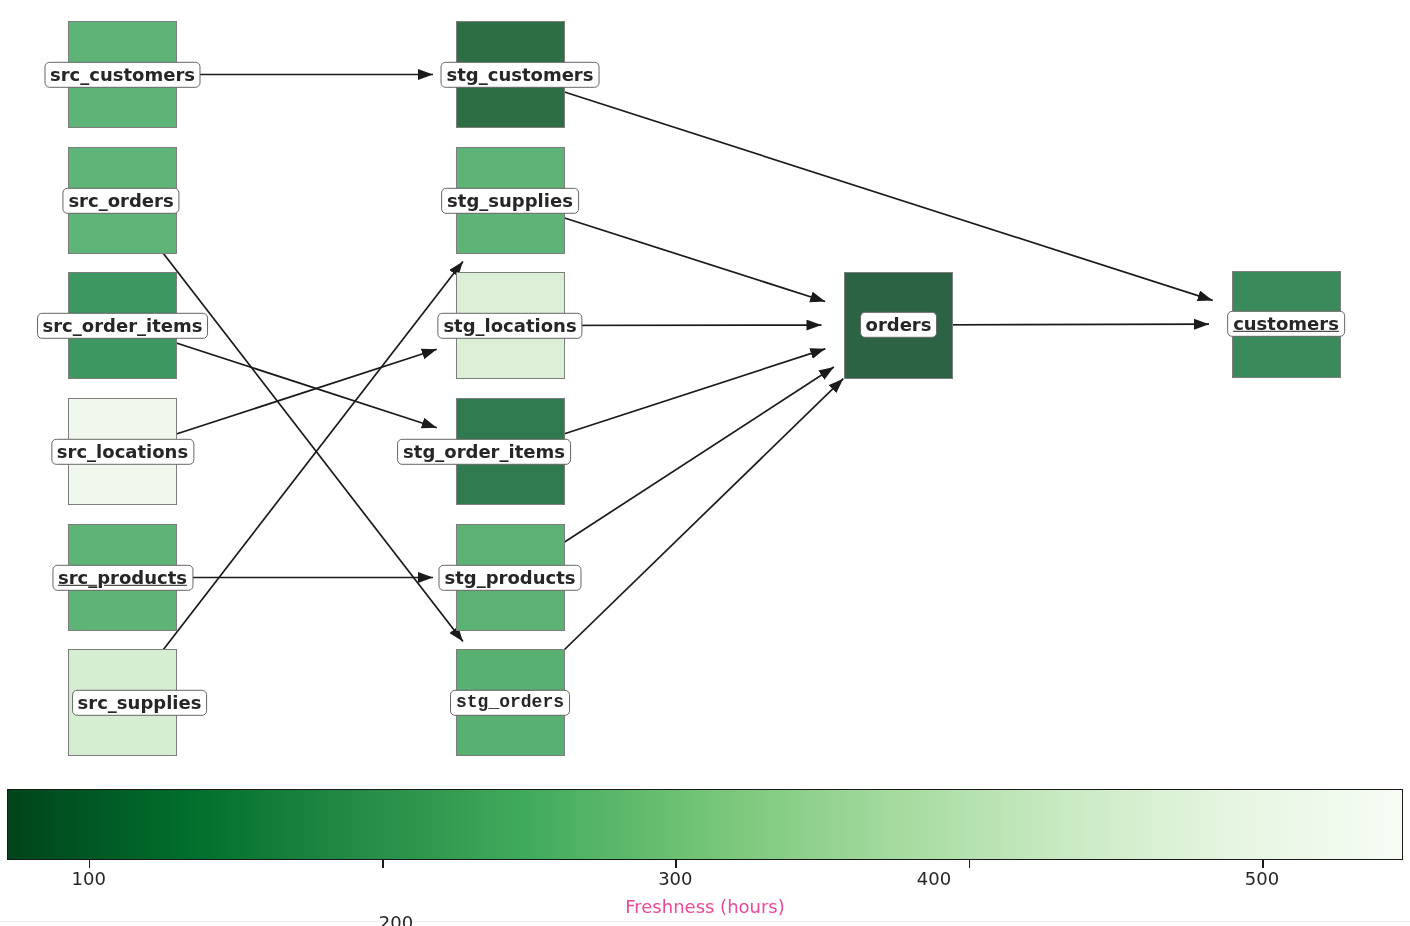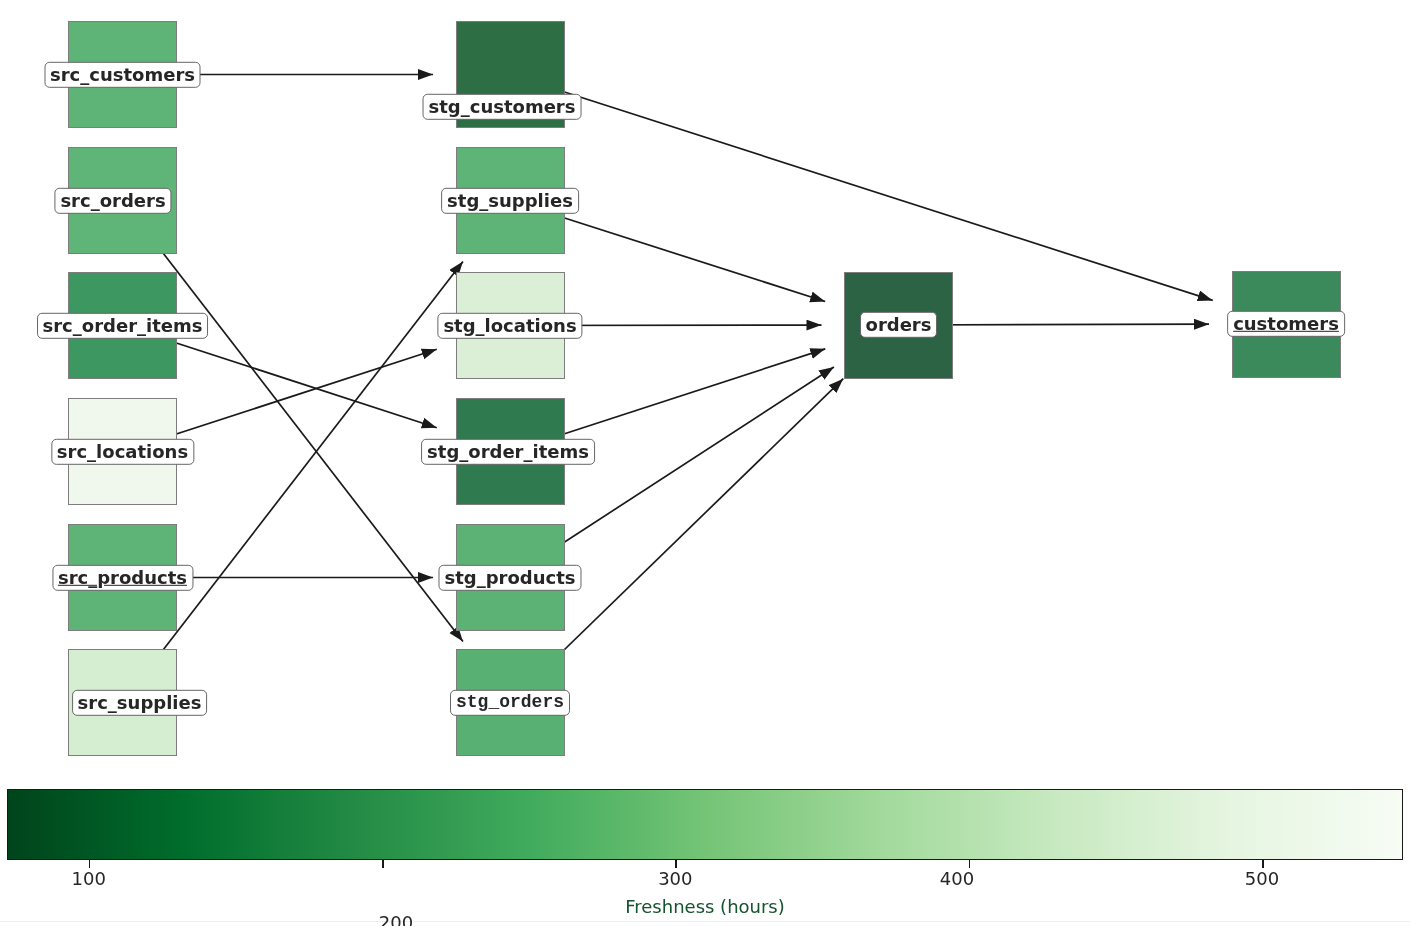--- a/index.html
+++ b/index.html
@@ -58,21 +58,21 @@
     font-size: 18px;
     color: #262626;
     z-index: 2;
   }
   .cb-label {
     position: absolute;
     left: 7px; top: 896px;
     width: 1396px;
     text-align: center;
     font-size: 18px;
-    color: #14532d;
+    color: #ec4899;
     z-index: 2;
   }
   .bottom-rule {
     position: absolute;
     left: 0; top: 921px;
     width: 1410px; height: 1px;
     background: #ededed;
     z-index: 1;
   }
 </style>
@@ -111,42 +111,42 @@
       <div class="node" style="left: 455.5px; top: 147px; width: 109px; height: 107px; background: rgb(94, 179, 119);"></div>
       <div class="node" style="left: 455.5px; top: 272px; width: 109px; height: 107px; background: rgb(218, 239, 213);"></div>
       <div class="node" style="left: 455.5px; top: 398px; width: 109px; height: 107px; background: rgb(47, 122, 78);"></div>
       <div class="node" style="left: 455.5px; top: 524px; width: 109px; height: 107px; background: rgb(92, 178, 117);"></div>
       <div class="node" style="left: 455.5px; top: 649px; width: 109px; height: 107px; background: rgb(88, 176, 114);"></div>
       <div class="node" style="left: 844px; top: 271.5px; width: 109px; height: 107px; background: rgb(44, 99, 69);"></div>
       <div class="node" style="left: 1231.5px; top: 270.5px; width: 109px; height: 107px; background: rgb(59, 138, 91);"></div>
     </div>
   <div id="labels">
       <div class="node-label" style="left: 122.5px; top: 74.5px;">src_customers</div>
-      <div class="node-label" style="left: 113px; top: 200.5px;">src_orders</div>
+      <div class="node-label" style="left: 121px; top: 200.5px;">src_orders</div>
       <div class="node-label" style="left: 122.5px; top: 325.5px;">src_order_items</div>
       <div class="node-label" style="left: 122.5px; top: 451.5px;">src_locations</div>
       <div class="node-label" style="left: 122.5px; top: 577.5px; text-decoration: underline;">src_products</div>
       <div class="node-label" style="left: 122.5px; top: 702.5px; margin-left: 17px;">src_supplies</div>
-      <div class="node-label" style="left: 502px; top: 74.5px; margin-top: 32px;">stg_customers</div>
+      <div class="node-label" style="left: 520px; top: 74.5px;">stg_customers</div>
       <div class="node-label" style="left: 510px; top: 200.5px;">stg_supplies</div>
       <div class="node-label" style="left: 510px; top: 325.5px;">stg_locations</div>
-      <div class="node-label" style="left: 508px; top: 451.5px;">stg_order_items</div>
+      <div class="node-label" style="left: 484px; top: 451.5px;">stg_order_items</div>
       <div class="node-label" style="left: 510px; top: 577.5px;">stg_products</div>
       <div class="node-label" style="left: 510px; top: 702.5px; font-family: Liberation Mono, monospace;">stg_orders</div>
       <div class="node-label" style="left: 898.5px; top: 325px;">orders</div>
       <div class="node-label" style="left: 1286px; top: 324px; text-decoration: underline;">customers</div>
     </div>
   <div id="colorbar" style="background: linear-gradient(90deg, rgb(0, 68, 27) 0%, rgb(0, 109, 44) 12.5%, rgb(35, 139, 69) 25%, rgb(65, 171, 93) 37.5%, rgb(116, 196, 118) 50%, rgb(161, 217, 155) 62.5%, rgb(199, 233, 192) 75%, rgb(229, 245, 224) 87.5%, rgb(247, 252, 245) 100%);"></div>
   <div id="cbticks">
       <div class="cb-tick" style="left: 88.666px;"></div>
       <div class="cb-tick-label" style="left: 88.666px;">100</div>
       <div class="cb-tick" style="left: 382px;"></div>
       <div class="cb-tick-label" style="left: 396px; margin-top: 44px;">200</div>
       <div class="cb-tick" style="left: 675.335px;"></div>
       <div class="cb-tick-label" style="left: 675.335px;">300</div>
       <div class="cb-tick" style="left: 968.669px;"></div>
-      <div class="cb-tick-label" style="left: 957px; text-align: center;">400</div>
+      <div class="cb-tick-label" style="left: 934px; text-align: center;">400</div>
       <div class="cb-tick" style="left: 1262px;"></div>
       <div class="cb-tick-label" style="left: 1262px; text-align: right;">500</div>
     </div>
   <div class="cb-label">Freshness (hours)</div>
   <div class="bottom-rule"></div>
 </div>
 
 </body></html>

